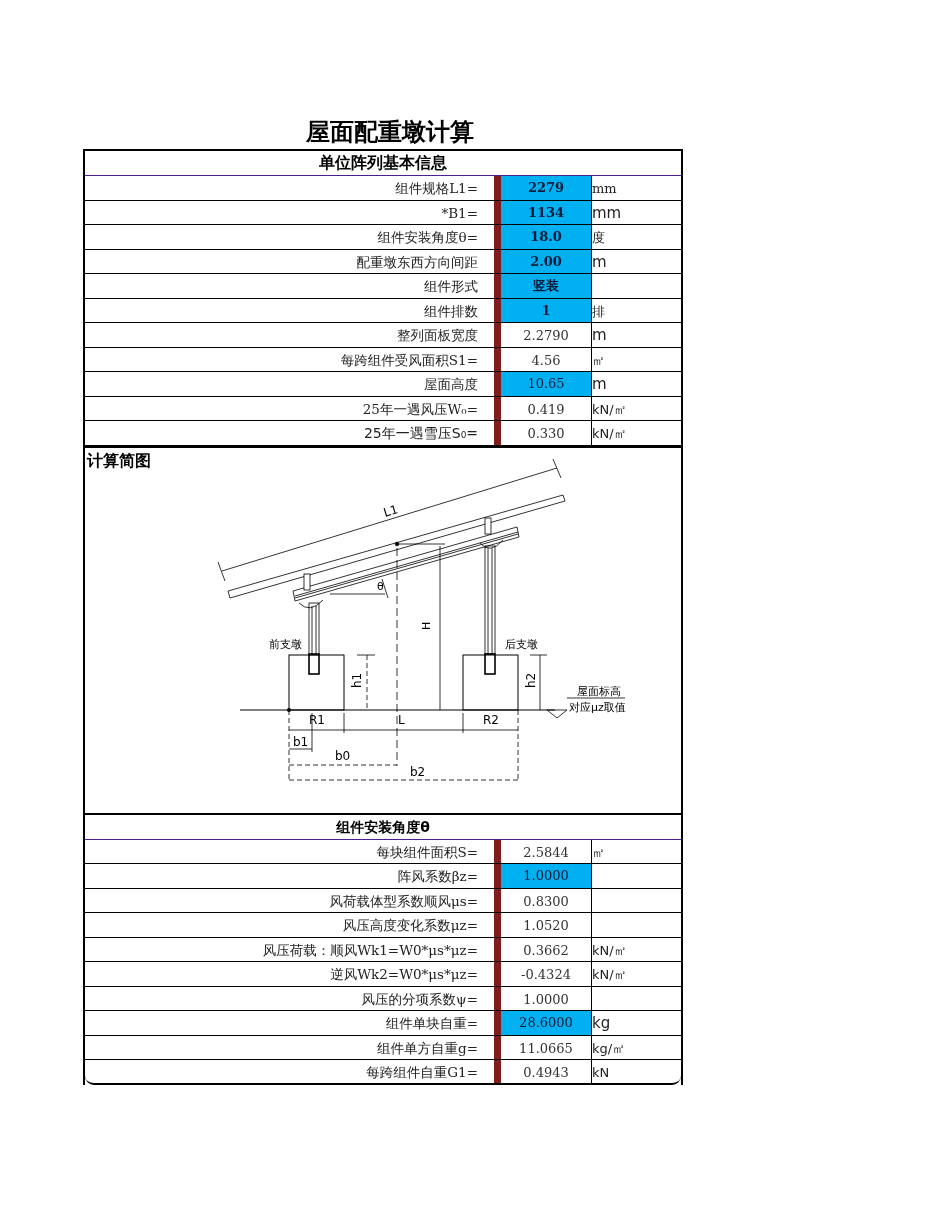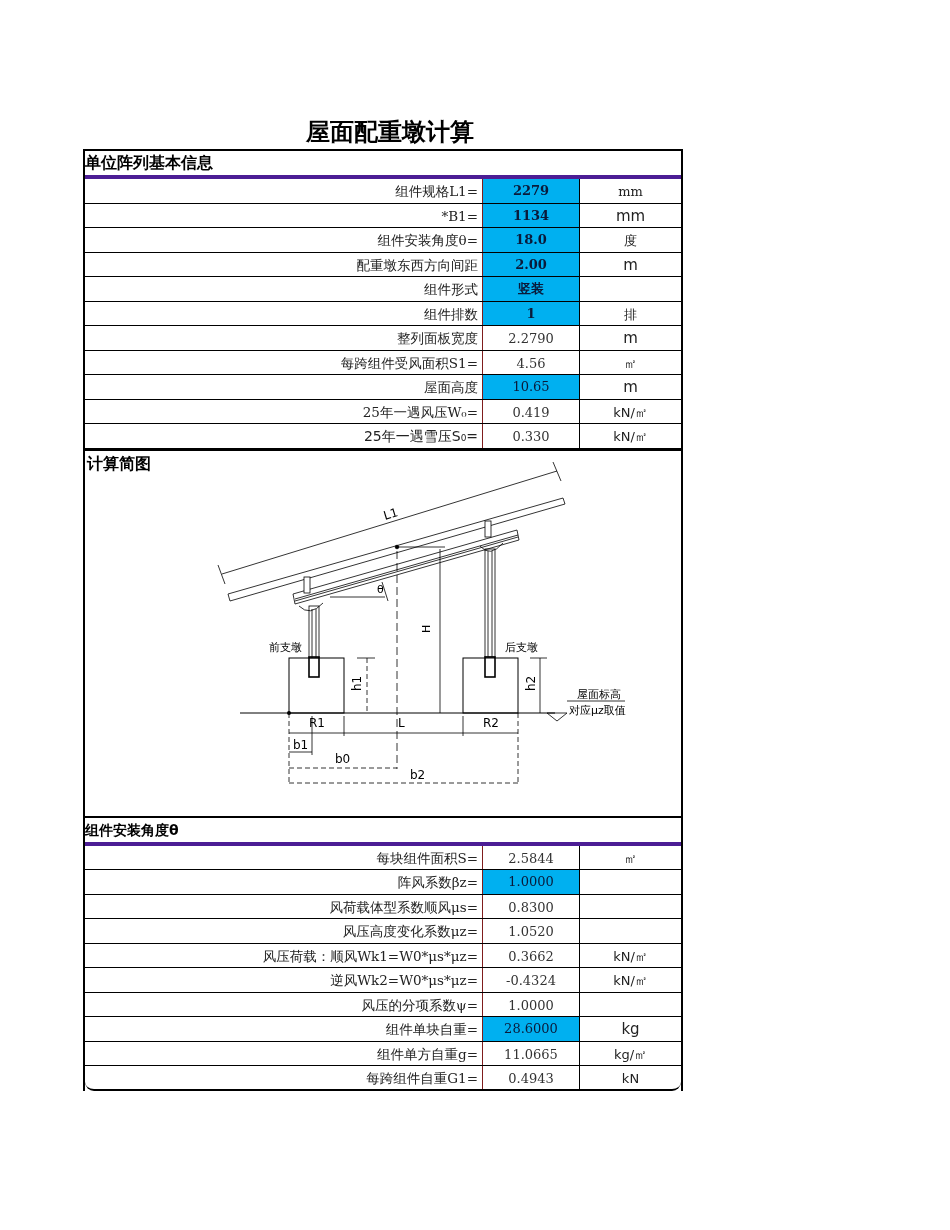--- a/index.html
+++ b/index.html
@@ -1,26 +1,26 @@
 <!DOCTYPE html>
 <html><head>
 <meta charset="utf-8">
 <style>
   html,body{margin:0;padding:0;background:#ffffff;}
   body{width:950px;height:1230px;position:relative;overflow:hidden;font-family:"DejaVu Serif","Liberation Serif",serif;color:#000;}
   .title{position:absolute;left:240px;top:116px;width:300px;text-align:center;font-size:24px;font-weight:bold;font-family:Liberation Sans, sans-serif;letter-spacing:0;}
   .sheet{position:absolute;left:83px;top:149px;width:596px;border-left:2px solid #000;border-right:2px solid #000;}
-  .sec-head{height:24px;border-top:2px solid #000;border-bottom:4px solid #4c1d95;text-align:left;font-weight:bold;font-size:16px;line-height:24px;font-family:"DejaVu Sans","Liberation Sans",sans-serif;}
+  .sec-head{height:24px;border-top:2px solid #000;border-bottom:1px solid #4c1d95;text-align:center;font-weight:bold;font-size:16px;line-height:24px;font-family:"DejaVu Sans","Liberation Sans",sans-serif;}
   .sec-head.small{font-size:14px;}
   .row{display:flex;height:24.5px;border-bottom:1px solid #000;box-sizing:border-box;}
   .c-label{width:397px;text-align:right;font-size:13.5px;line-height:24px;padding-right:4px;box-sizing:border-box;color:#222;white-space:nowrap;overflow:hidden;}
-  .c-val{width:98px;border-left:1px solid #7f1d1d;border-right:1px solid #000;text-align:center;font-size:13px;line-height:26px;box-sizing:border-box;color:#333;}
+  .c-val{width:98px;border-left:7px solid #7f1d1d;border-right:1px solid #000;text-align:center;font-size:13px;line-height:26px;box-sizing:border-box;color:#333;margin-left:12px;}
   .c-val.input{background:#00b0f0;color:#0a1a3a;font-weight:bold;line-height:24px;}
   .c-val.input.light{font-weight:normal;}
-  .c-unit{flex:1;text-align:center;font-size:13px;line-height:25px;color:#222;}
+  .c-unit{flex:1;font-size:13px;line-height:25px;color:#222;}
   .sans{font-family:"DejaVu Sans","Liberation Sans",sans-serif;}
   .unit-lg{font-size:15px;}
   .diagram{position:relative;height:368px;border-top:2px solid #000;border-bottom:1px solid #000;box-sizing:border-box;}
   .diagram-title{position:absolute;left:2px;top:3px;font-weight:bold;font-size:16px;font-family:"DejaVu Sans","Liberation Sans",sans-serif;}
   .diagram svg{position:absolute;left:0;top:0;}
   .bottom-border{border-bottom:2px solid #000;border-radius:9px;}
 </style>
 </head>
 <body>
 

